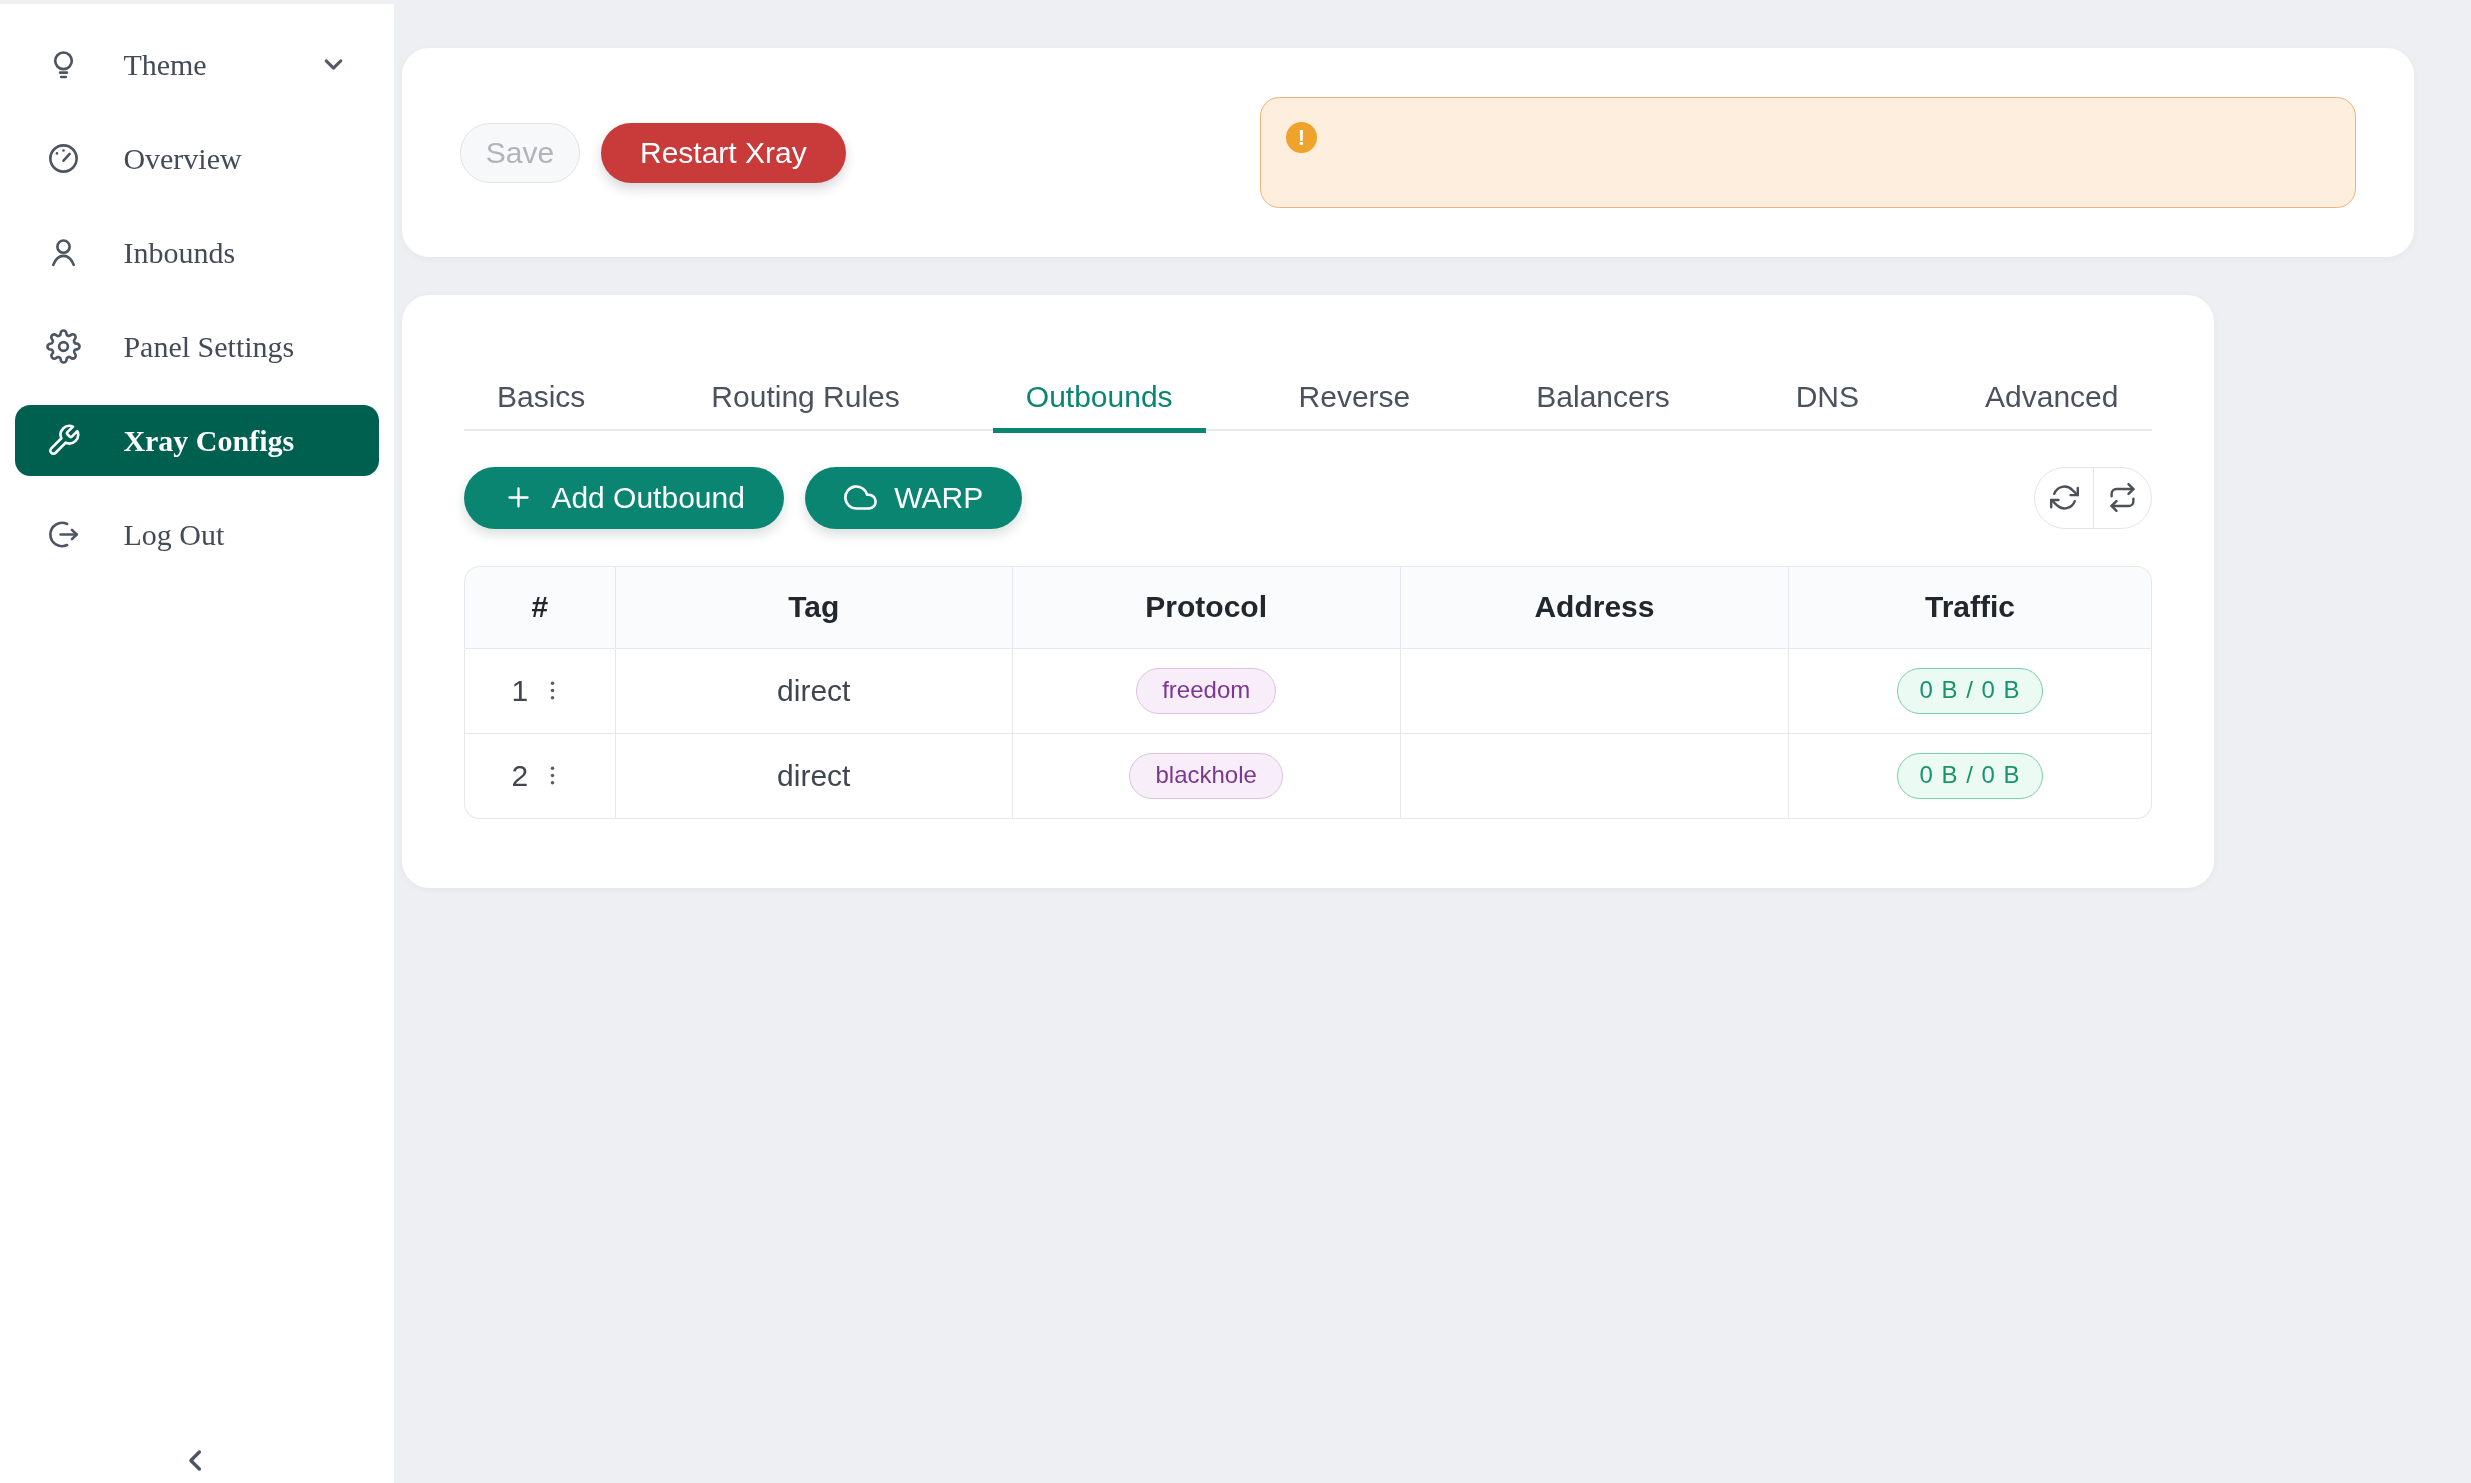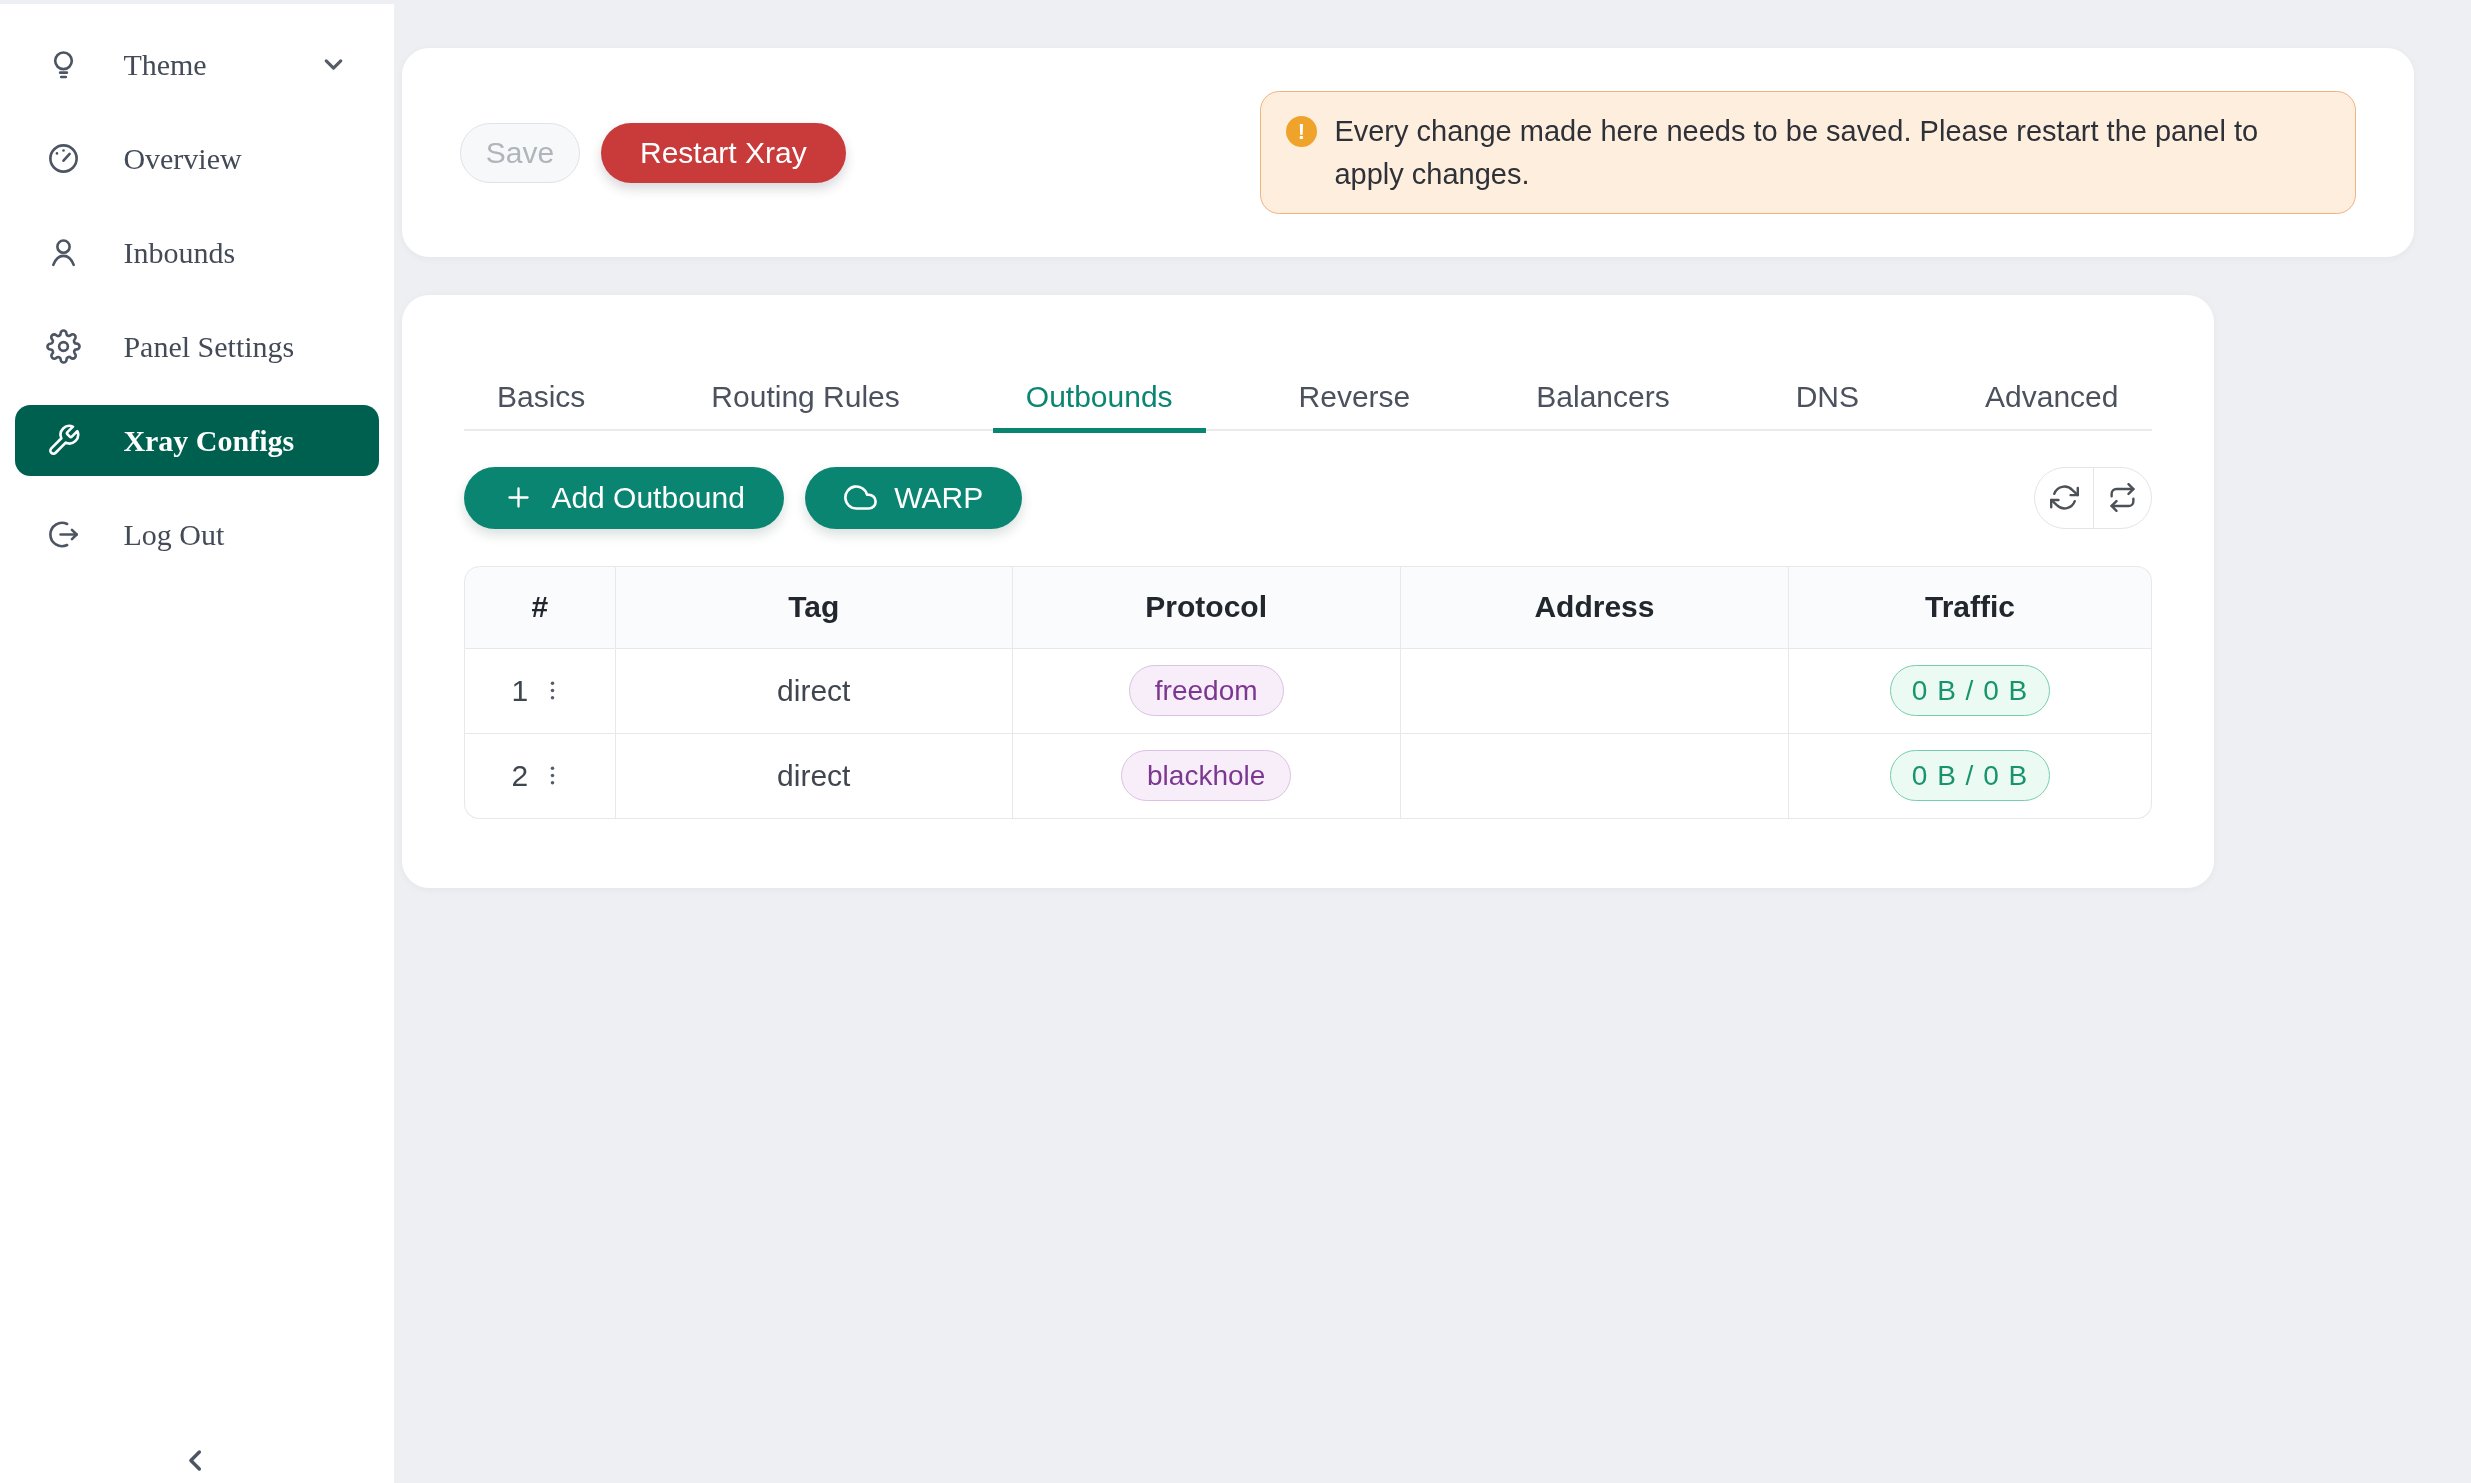--- a/index.html
+++ b/index.html
@@ -116,21 +116,21 @@
   th.c-addr { width:23%; }
   th.c-traffic { width:21.5%; border-top-right-radius:15.4px; }
   tr:last-child td:first-child { border-bottom-left-radius:15.4px; }
   tr:last-child td:last-child { border-bottom-right-radius:15.4px; }
   .numcell { display:flex; align-items:center; justify-content:center; gap:7.7px; }
   .dots-btn {
     background:none; border:none; cursor:pointer; color:#565d66;
     display:flex; align-items:center; padding:3.9px;
   }
   .badge {
-    display:inline-block; padding:7.7px 25px; border-radius:965px; font-size:28px;
+    display:inline-block; padding:7.7px 25px; border-radius:965px; font-size:24px;
     line-height:1.2;
   }
   .badge-proto { background:#f8eefa; border:1px solid #dcc1e3; color:#7c3791; }
   .badge-traffic { background:#ebfaf2; border:1px solid #77cead; color:#17946e;
                    letter-spacing:1px; padding:7.7px 21px; }
 </style>
 </head>
 <body>
 
 <aside class="sidebar">
@@ -214,21 +214,20 @@
     </span>
   </button>
 </aside>
 
 <section class="card card-top">
   <div class="toolbar">
     <button class="btn btn-save" disabled="">Save</button>
     <button class="btn btn-restart">Restart Xray</button>
     <div class="alert">
       <span class="alert-icon"></span>
-      <span class="alert-text">Every change made here needs to be saved. Please restart the panel to apply changes.</span>
     </div>
   </div>
 </section>
 
 <section class="card card-main">
 
   <div class="tabs">
     <div class="tab">Basics</div>
     <div class="tab">Routing Rules</div>
     <div class="tab active">Outbounds</div>

